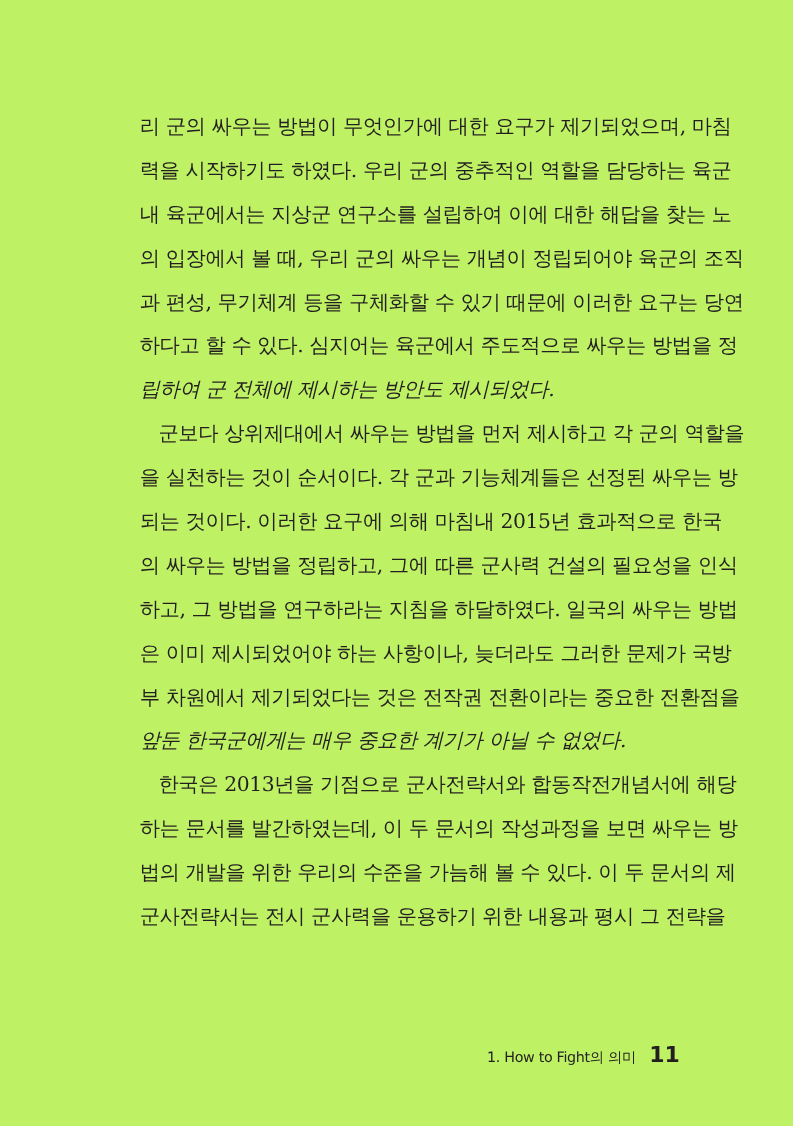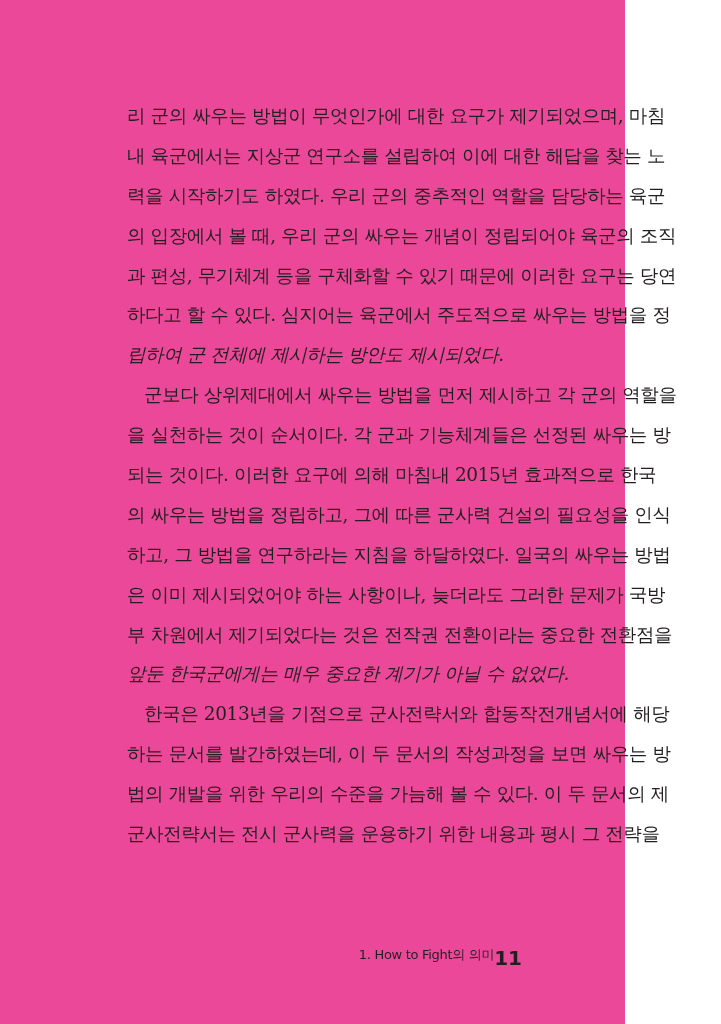--- a/index.html
+++ b/index.html
@@ -10,23 +10,23 @@
     body {
       width: 721px;
       height: 1024px;
       position: relative;
       overflow: hidden;
       color: #231f20;
     }
     .page {
       position: absolute;
       left: 0; top: 0;
-      width: 625px;
+      width: 721px;
       height: 1024px;
-      background: #ec4899;
+      background: #bef264;
     }
     .body-text {
       position: absolute;
       left: 127px;
       top: 96px;
       width: 494px;
       font-family: "DejaVu Serif", "Liberation Serif", serif;
       font-size: 18.5px;
       line-height: 39.9px;
       letter-spacing: -0.4px;
@@ -43,21 +43,22 @@
       font-style: italic;
     }
     .line.indent {
       padding-left: 17px;
     }
     .footer {
       position: absolute;
       top: 946px;
       right: 103px;
       display: flex;
-      align-items: flex-start;
+      align-items: flex-end;
+      gap: 12px;
     }
     .running-head {
       font-family: "DejaVu Sans", "Liberation Sans", sans-serif;
       font-size: 13px;
       color: #231f20;
       letter-spacing: -0.3px;
     }
     .page-number {
       font-family: "DejaVu Sans", "Liberation Sans", sans-serif;
       font-size: 20px;
@@ -66,22 +67,22 @@
     }
   </style>
 </head>
 <body>
 
 <div class="page">
   <div class="body-text">
 
     <div>
       <span class="line">리 군의 싸우는 방법이 무엇인가에 대한 요구가 제기되었으며, 마침</span>
+      <span class="line">력을 시작하기도 하였다. 우리 군의 중추적인 역할을 담당하는 육군</span>
       <span class="line">내 육군에서는 지상군 연구소를 설립하여 이에 대한 해답을 찾는 노</span>
-      <span class="line">력을 시작하기도 하였다. 우리 군의 중추적인 역할을 담당하는 육군</span>
       <span class="line">의 입장에서 볼 때, 우리 군의 싸우는 개념이 정립되어야 육군의 조직</span>
       <span class="line">과 편성, 무기체계 등을 구체화할 수 있기 때문에 이러한 요구는 당연</span>
       <span class="line">하다고 할 수 있다. 심지어는 육군에서 주도적으로 싸우는 방법을 정</span>
       <span class="line last">립하여 군 전체에 제시하는 방안도 제시되었다.</span>
     </div>
 
     <div>
       <span class="line indent">군보다 상위제대에서 싸우는 방법을 먼저 제시하고 각 군의 역할을</span>
       <span class="line">을 실천하는 것이 순서이다. 각 군과 기능체계들은 선정된 싸우는 방</span>
       <span class="line">되는 것이다. 이러한 요구에 의해 마침내 2015년 효과적으로 한국</span>

